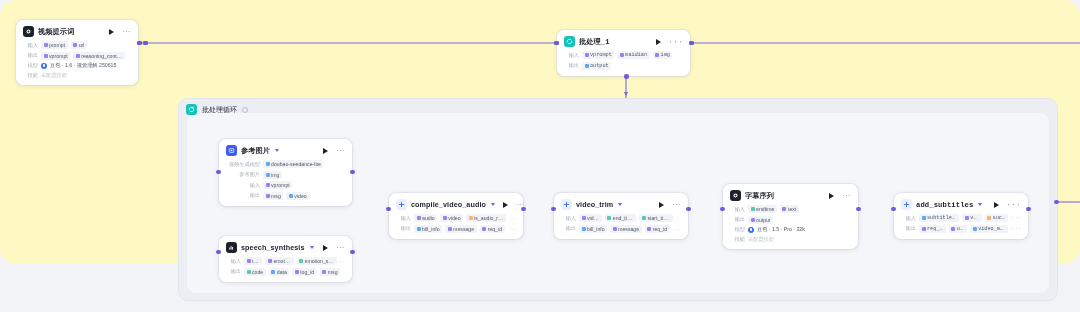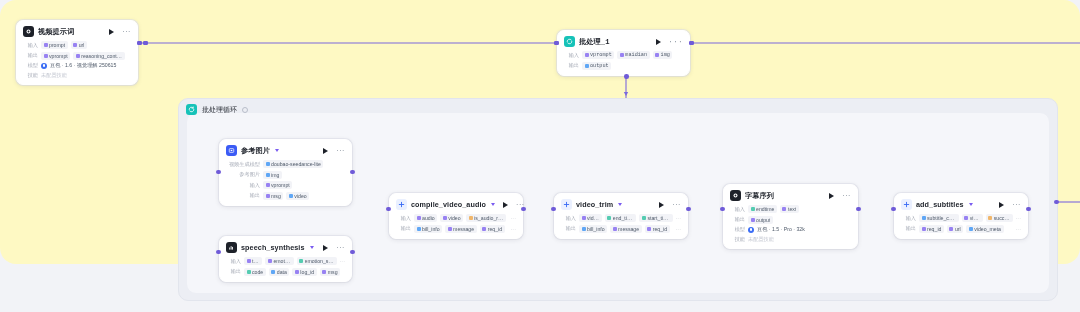--- a/index.html
+++ b/index.html
@@ -526,21 +526,21 @@
       <span class="model-name">豆包 · 1.5 · Pro · 32k</span>
     </div>
     <div class="row note-row">
       <span class="row-label">技能</span>
       <span class="note-txt">未配置技能</span>
     </div>
   </div>
   <div class="port" style="left:720px; top:206.5px;"></div>
   <div class="port" style="left:856px; top:206.5px;"></div>
 
-  <div class="node" style="left:894px; top:193px; width:134px;">
+  <div class="node" style="left:894px; top:193px; width:134px;font-family:Liberation Mono, monospace;">
     <div class="node-head">
       <span class="node-ico" style="background:#eaf0ff;">
         <svg viewBox="0 0 12 12">
             <path d="M6 2.2v7.6M2.2 6h7.6" stroke="#3b6df5" stroke-width="1.6" stroke-linecap="round"></path>
           </svg>
       </span>
       <span class="node-title">add_subtitles</span>
       <span class="caret"></span>
       <span class="head-sp"></span>
       <span class="run-ico"></span>

